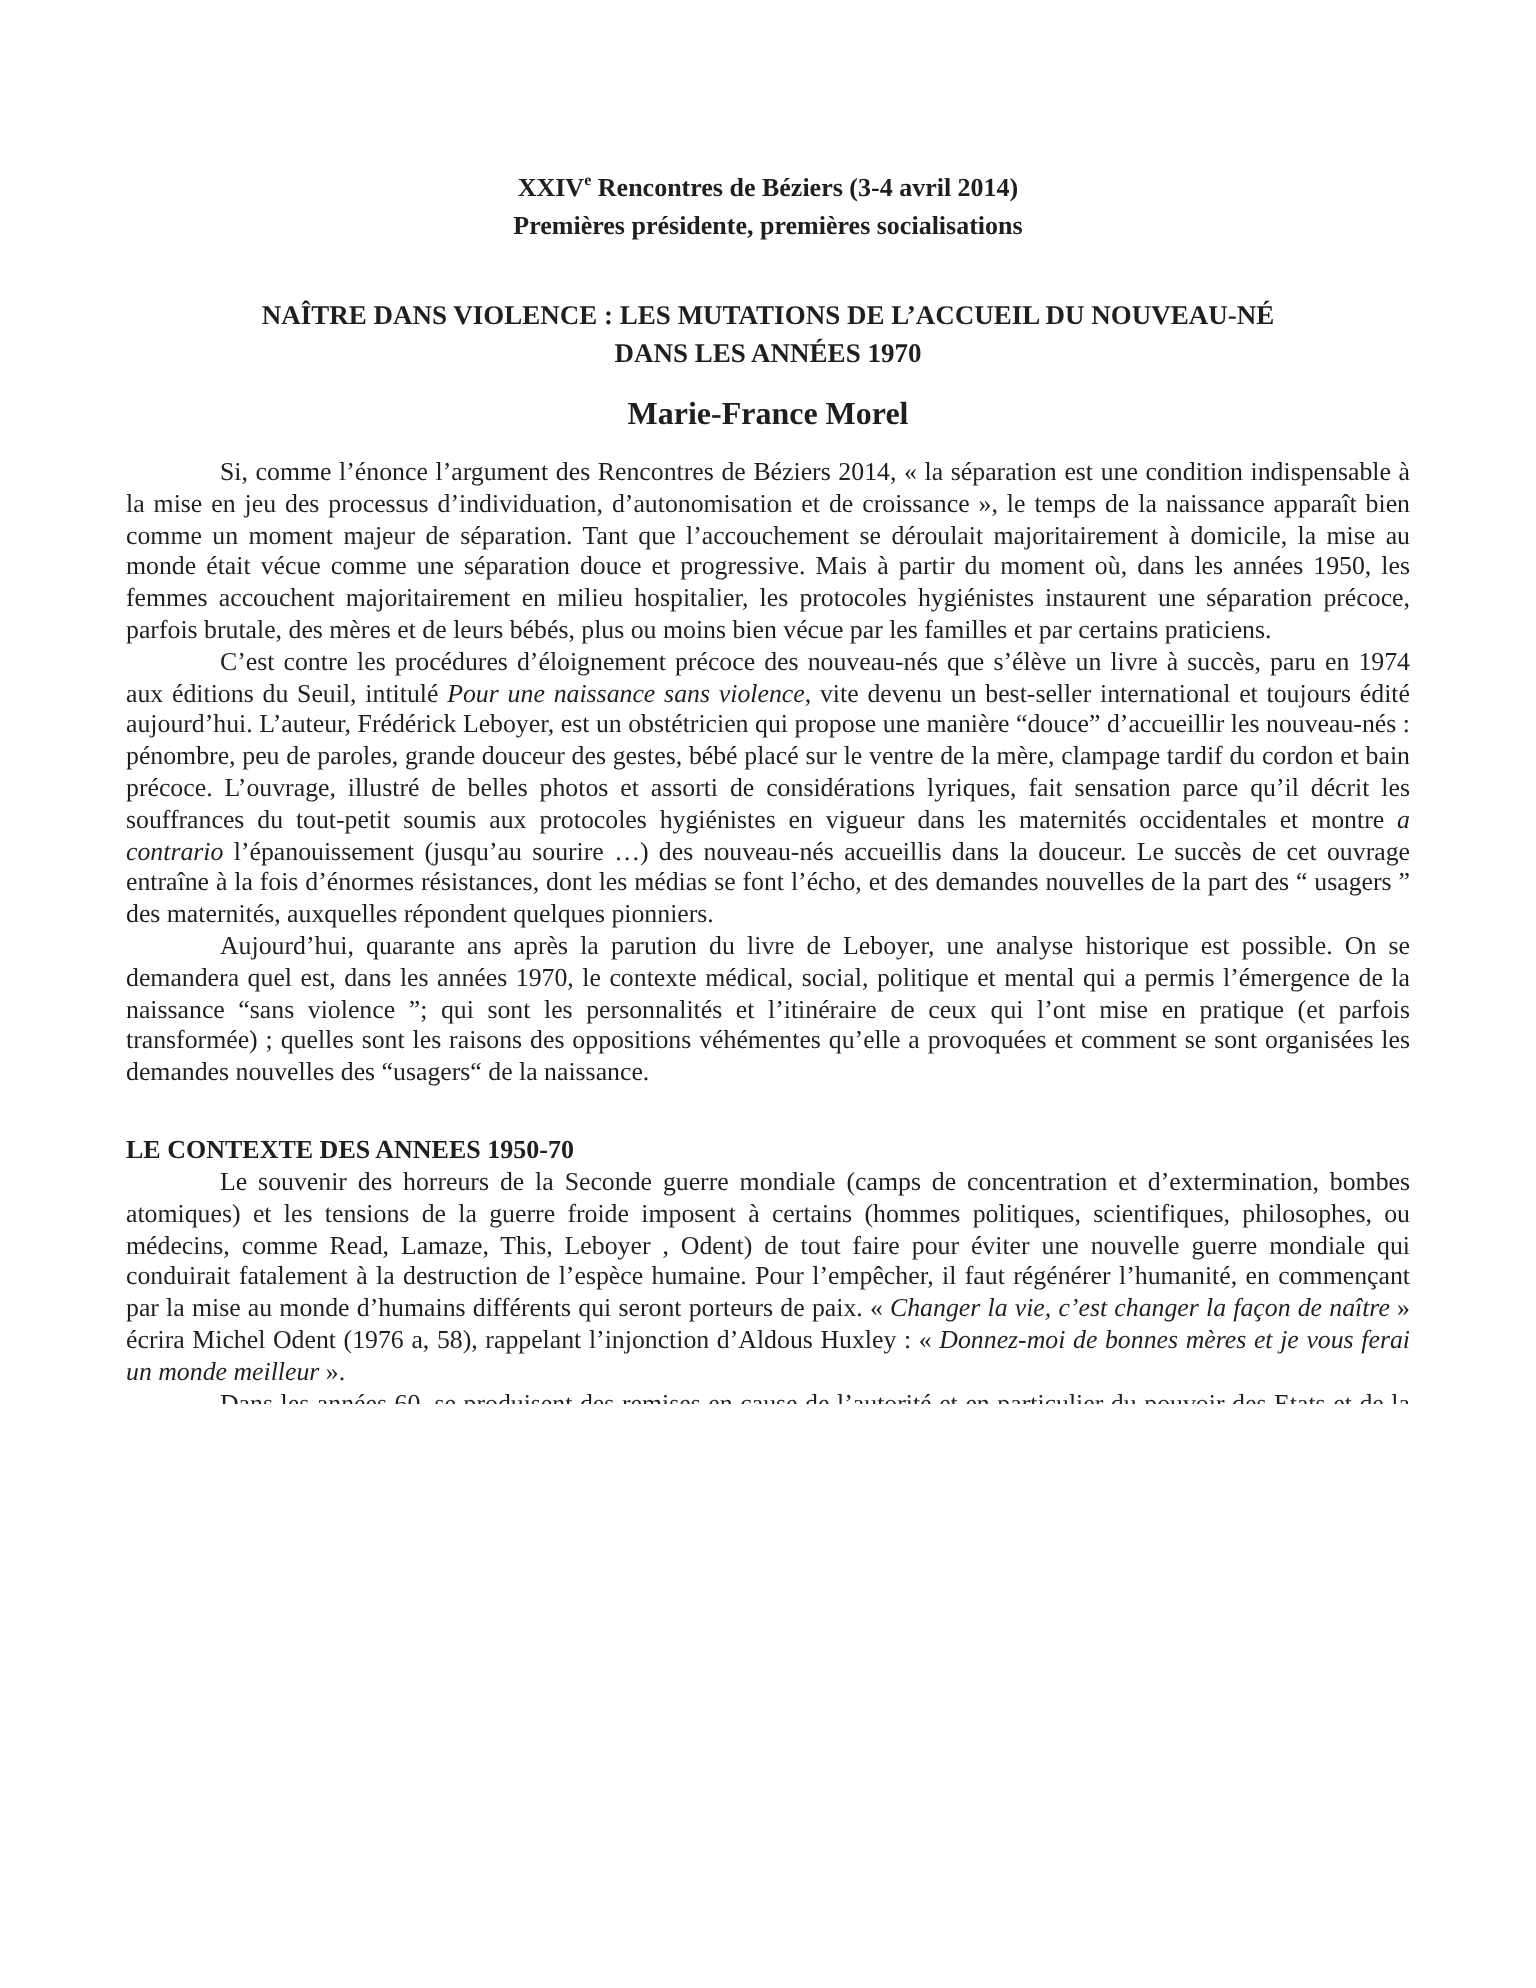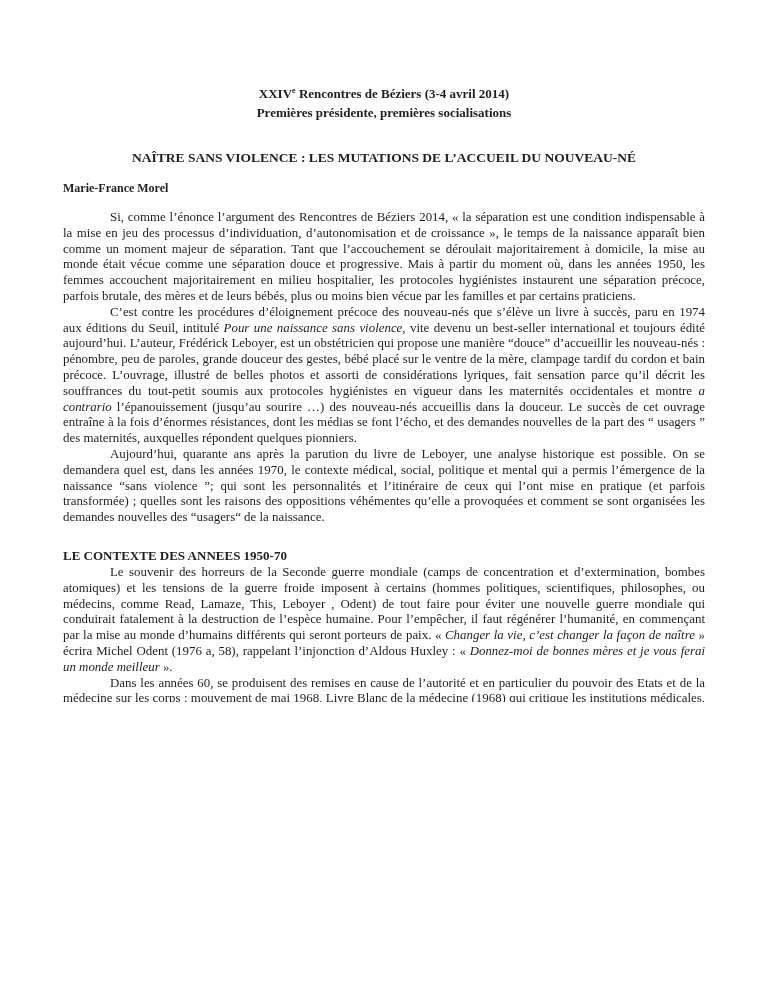--- a/index.html
+++ b/index.html
@@ -30,22 +30,22 @@
     line-height: 0;
   }
   .doc-title {
     text-align: center;
     font-weight: bold;
     font-size: 13.5px;
     line-height: 19px;
     margin-top: 26px;
   }
   .doc-author {
-    text-align: left;
-    font-size: 12px;
+    text-align: center;
+    font-size: 16px;
     line-height: 17px;
     margin-top: 13px;
   }
   .author-name {
     font-weight: bold;
   }
   .doc-body {
     margin-top: 13px;
     font-size: 12.9px;
     line-height: 15.8px;
@@ -68,21 +68,22 @@
 <body>
 
 <div class="page">
 
   <div class="doc-header">
     <div><span>XXIV</span><sup>e</sup><span> Rencontres de Béziers (3-4 avril 2014)</span></div>
     <div>Premières présidente, premières socialisations</div>
   </div>
 
   <div class="doc-title">
-    <div>NAÎTRE SANS VIOLENCE : LES MUTATIONS DE L’ACCUEIL DU NOUVEAU-NÉ</div>
+    <div>NAÎTRE DANS VIOLENCE : LES MUTATIONS DE L’ACCUEIL DU NOUVEAU-NÉ</div>
+    <div>DANS LES ANNÉES 1970</div>
   </div>
 
   <div class="doc-author">
     <div class="author-name">Marie-France Morel</div>
   </div>
 
   <div class="doc-body" id="doc-body">
       <p class="para"><span>Si, comme l’énonce l’argument des Rencontres de Béziers 2014, « la séparation est une condition indispensable à la mise en jeu des processus d’individuation, d’autonomisation et de croissance », le temps de la naissance apparaît bien comme un moment majeur de séparation. Tant que l’accouchement se déroulait majoritairement à domicile, la mise au monde était vécue comme une séparation douce et progressive. Mais à partir du moment où, dans les années 1950, les femmes accouchent majoritairement en milieu hospitalier, les protocoles hygiénistes instaurent une séparation précoce, parfois brutale, des mères et de leurs bébés, plus ou moins bien vécue par les familles et par certains praticiens.</span></p>
       <p class="para"><span>C’est contre les procédures d’éloignement précoce des nouveau-nés que s’élève un livre à succès, paru en 1974 aux éditions du Seuil, intitulé </span><i>Pour une naissance sans violence</i><span>, vite devenu un best-seller international et toujours édité aujourd’hui. L’auteur, Frédérick Leboyer, est un obstétricien qui propose une manière “douce” d’accueillir les nouveau-nés : pénombre, peu de paroles, grande douceur des gestes, bébé placé sur le ventre de la mère, clampage tardif du cordon et bain précoce. L’ouvrage, illustré de belles photos et assorti de considérations lyriques, fait sensation parce qu’il décrit les souffrances du tout-petit soumis aux protocoles hygiénistes en vigueur dans les maternités occidentales et montre </span><i>a contrario</i><span> l’épanouissement (jusqu’au sourire …) des nouveau-nés accueillis dans la douceur. Le succès de cet ouvrage entraîne à la fois d’énormes résistances, dont les médias se font l’écho, et des demandes nouvelles de la part des “ usagers ” des maternités, auxquelles répondent quelques pionniers.</span></p>
       <p class="para"><span>Aujourd’hui, quarante ans après la parution du livre de Leboyer, une analyse historique est possible. On se demandera quel est, dans les années 1970, le contexte médical, social, politique et mental qui a permis l’émergence de la naissance “sans violence ”; qui sont les personnalités et l’itinéraire de ceux qui l’ont mise en pratique (et parfois transformée) ; quelles sont les raisons des oppositions véhémentes qu’elle a provoquées et comment se sont organisées les demandes nouvelles des “usagers“ de la naissance.</span></p>

